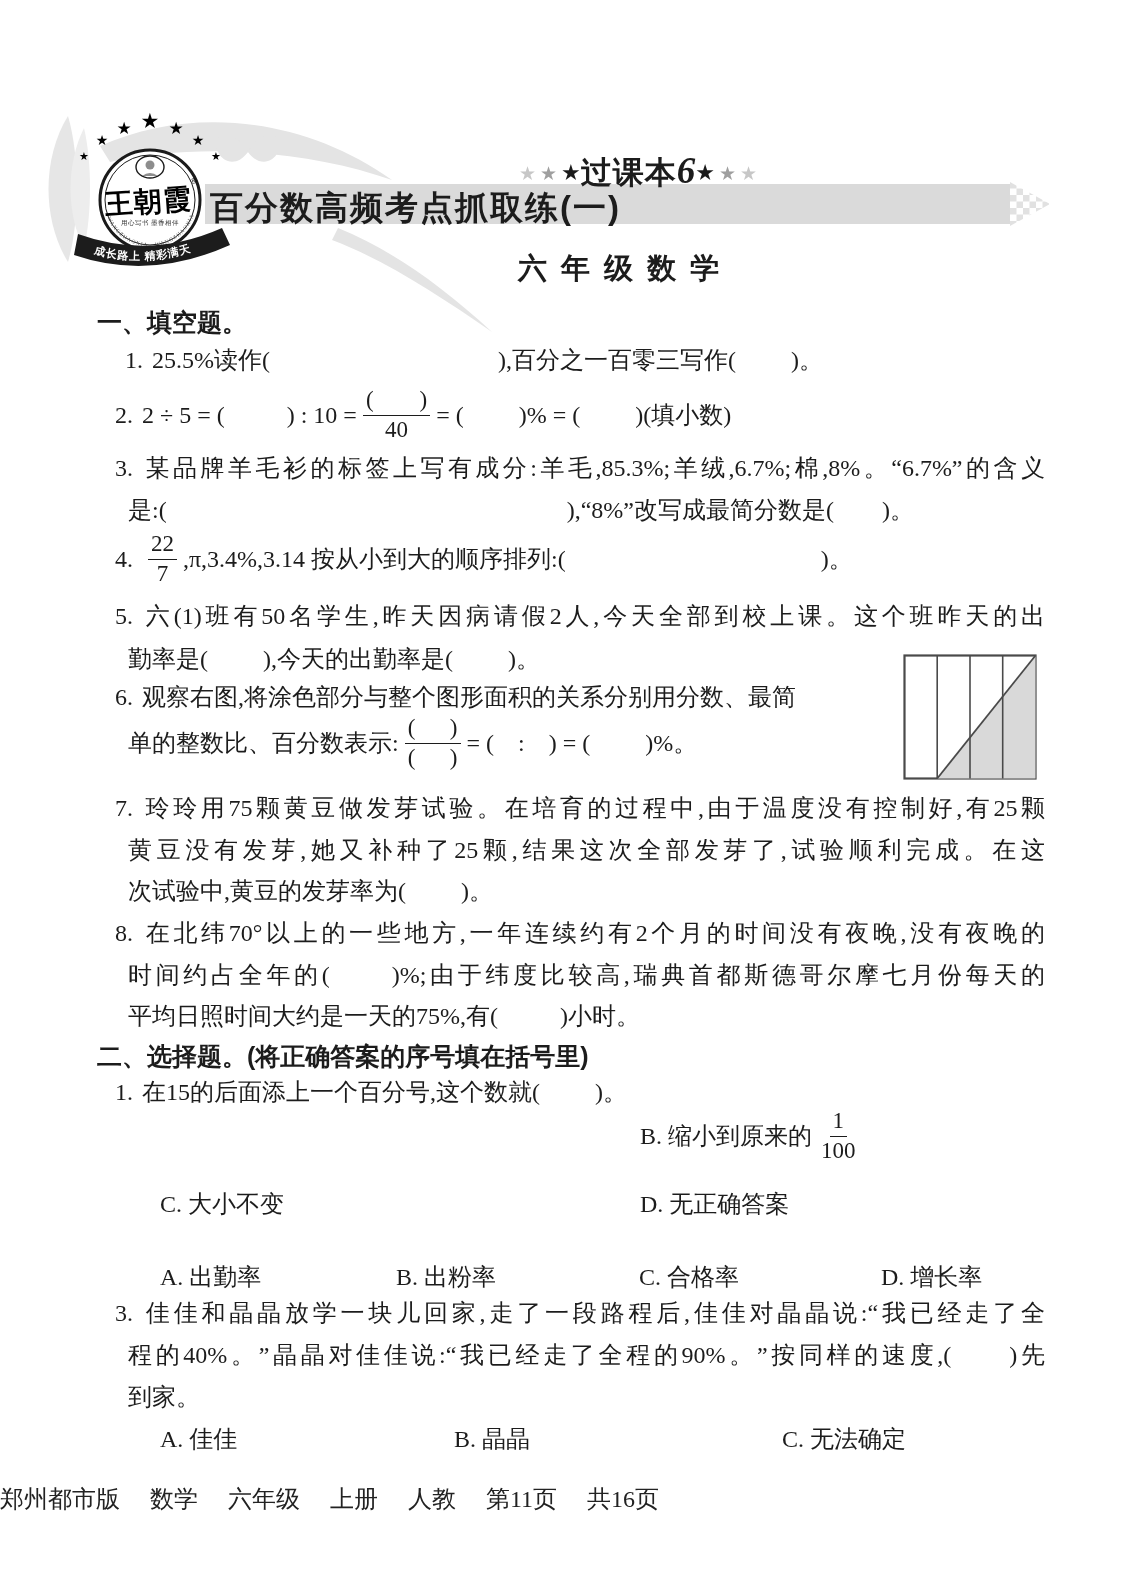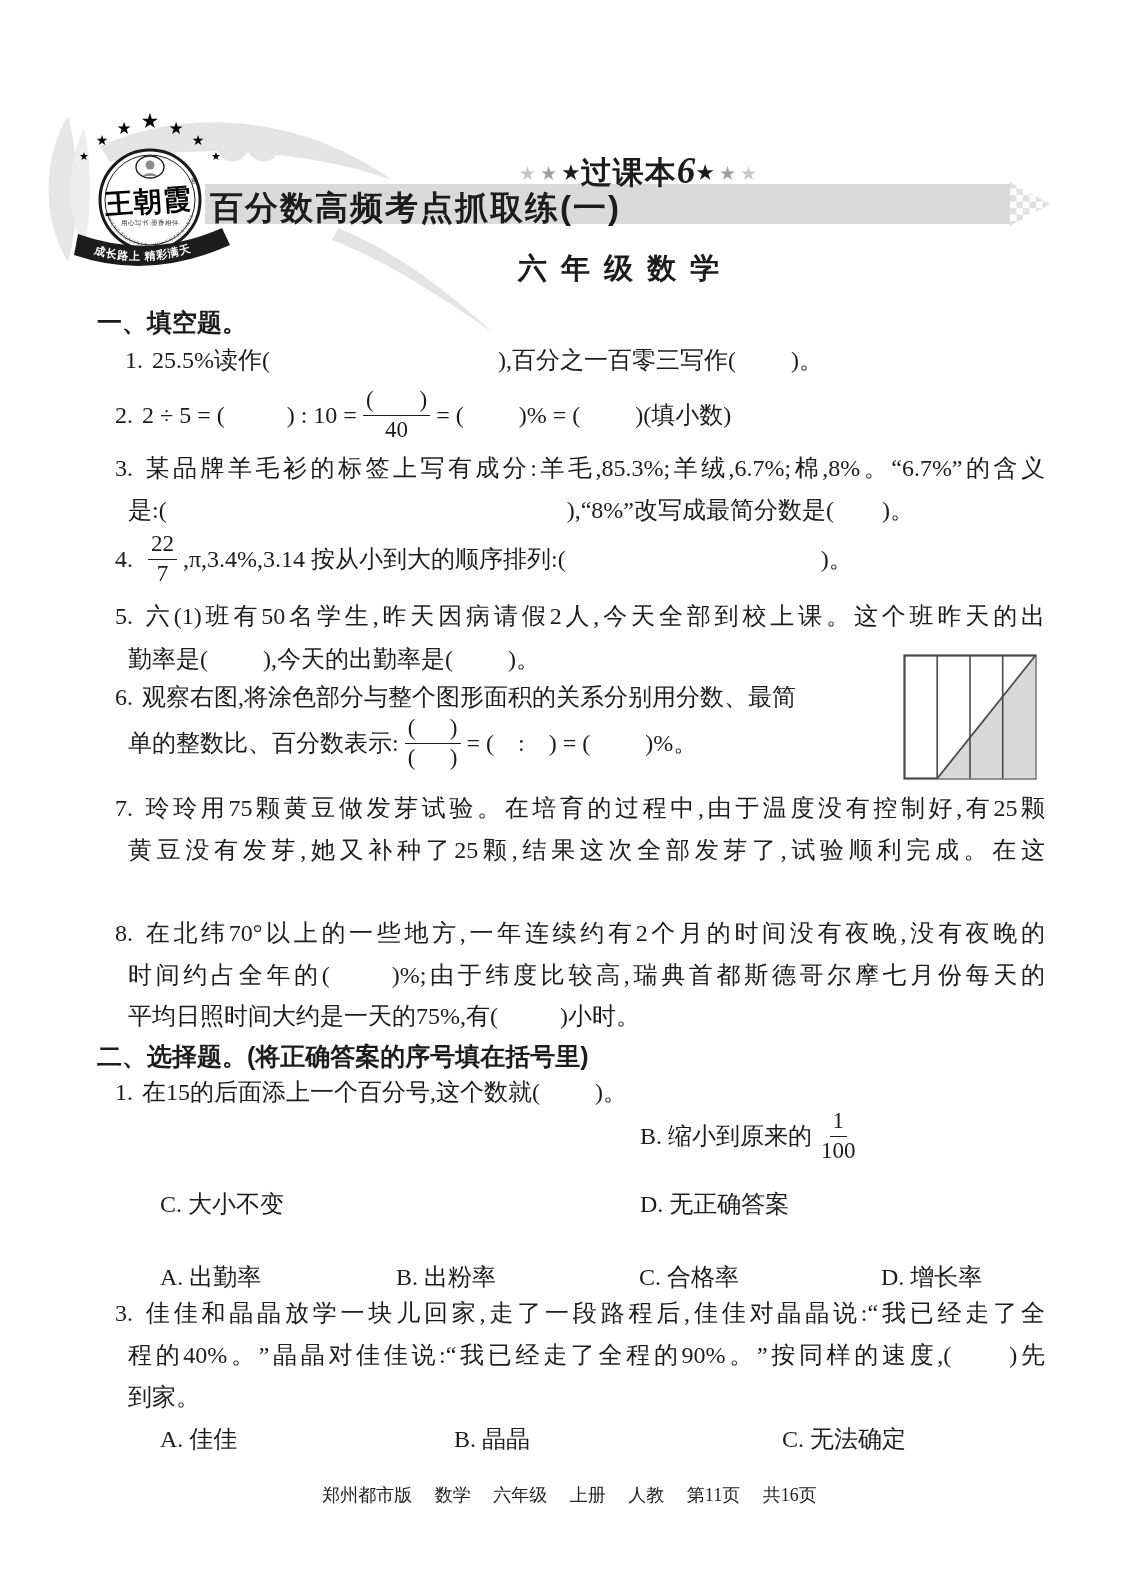--- a/index.html
+++ b/index.html
@@ -29,21 +29,21 @@
   .heading{position:absolute;font-family:"Liberation Sans",sans-serif;font-weight:bold;font-size:25px;
            white-space:pre;}
   .qno{margin-right:9px;}
   .blank{display:inline-block;height:1px;}
   .frow{position:absolute;display:flex;align-items:center;height:62px;font-size:24px;}
   .frow > span{white-space:pre;}
   .frac{display:inline-flex;flex-direction:column;align-items:center;line-height:1.22;margin:0 6px;
         font-size:23px;}
   .frac .ft{border-bottom:1.7px solid #1c1c1c;padding:0 3px;white-space:pre;}
   .frac .fb{padding:0 3px;white-space:pre;}
-  #footer{position:absolute;left:0;top:1483px;width:1139px;text-align:center;font-size:18px;
+  #footer{position:absolute;left:0;top:1483px;width:1139px;font-size:24px;
           white-space:pre;color:#222;}
 </style>
 </head>
 <body>
 
 <div id="page">
 
   <svg id="deco-swoosh" width="480" height="245" viewBox="0 0 480 245">
     <path d="M 28,18 C 2,60 2,122 28,164 C 40,122 40,60 28,18 Z" fill="#e6e6e6"></path>
     <path d="M 44,30 C 26,66 26,116 44,150 C 52,116 52,64 44,30 Z" fill="#ededed"></path>
@@ -159,20 +159,23 @@
     <line x1="99.7" y1="1.5" x2="99.7" y2="124.5" stroke="#4a4a4a" stroke-width="1.6"></line>
     <line x1="34.2" y1="124.5" x2="132.5" y2="1.5" stroke="#4a4a4a" stroke-width="1.8"></line>
   </svg>
 
   <div class="line jfull" style="left:115px;top:792px;width:930px;">
     <span class="qno">7.</span><span>玲玲用75颗黄豆做发芽试验。在培育的过程中,由于温度没有控制好,有25颗</span>
   </div>
   <div class="line jfull" style="left:128px;top:834px;width:917px;">
     <span>黄豆没有发芽,她又补种了25颗,结果这次全部发芽了,试验顺利完成。在这</span>
   </div>
+  <div class="line" style="left:128px;top:875px;">
+    <span>次试验中,黄豆的发芽率为(</span><span class="blank" style="width:55px;"></span><span>)。</span>
+  </div>
 
   <div class="line jfull" style="left:115px;top:917px;width:930px;">
     <span class="qno">8.</span><span>在北纬70°以上的一些地方,一年连续约有2个月的时间没有夜晚,没有夜晚的</span>
   </div>
   <div class="line jfull" style="left:128px;top:959px;width:917px;">
     <span>时间约占全年的(</span><span class="blank" style="width:62px;"></span><span>)%;由于纬度比较高,瑞典首都斯德哥尔摩七月份每天的</span>
   </div>
   <div class="line" style="left:128px;top:1000px;">
     <span>平均日照时间大约是一天的75%,有(</span><span class="blank" style="width:62px;"></span><span>)小时。</span>
   </div>

